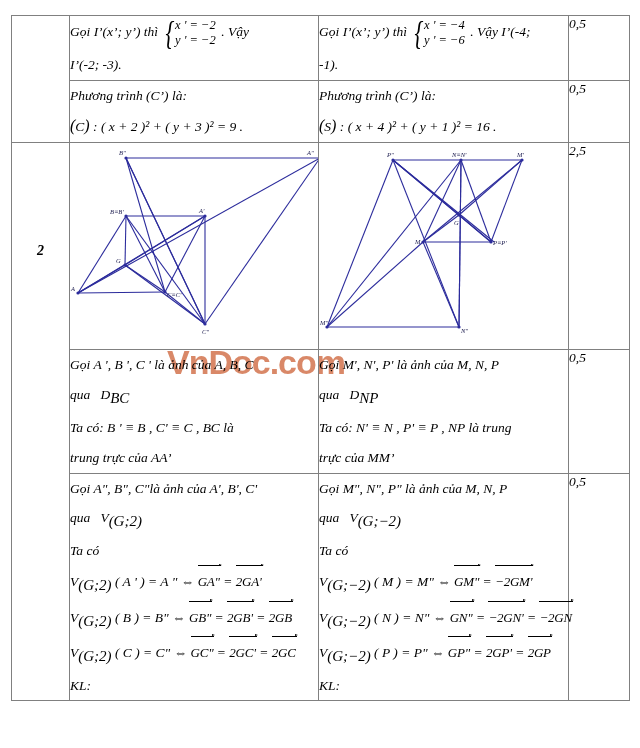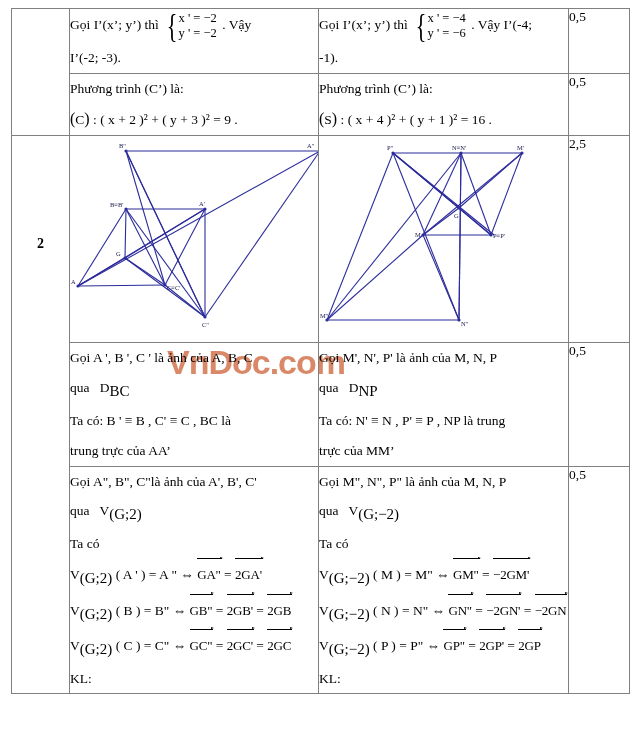--- a/index.html
+++ b/index.html
@@ -29,24 +29,25 @@
     opacity: 0.62;
     z-index: 5;
     pointer-events: none;
     user-select: none;
   }
 
   
   table.sheet {
     border-collapse: collapse;
     width: 618px;
-    margin: 8px 0 0 11px;
+    margin: 15px 0 0 11px;
     table-layout: fixed;
     position: relative;
     z-index: 10;
+    font-style: italic;
   }
   table.sheet td {
     border: 1px solid #808080;
     vertical-align: top;
     padding: 0;
     background: transparent;
   }
   col.c-num   { width: 58px; }
   col.c-left  { width: 249px; }
   col.c-right { width: 250px; }

